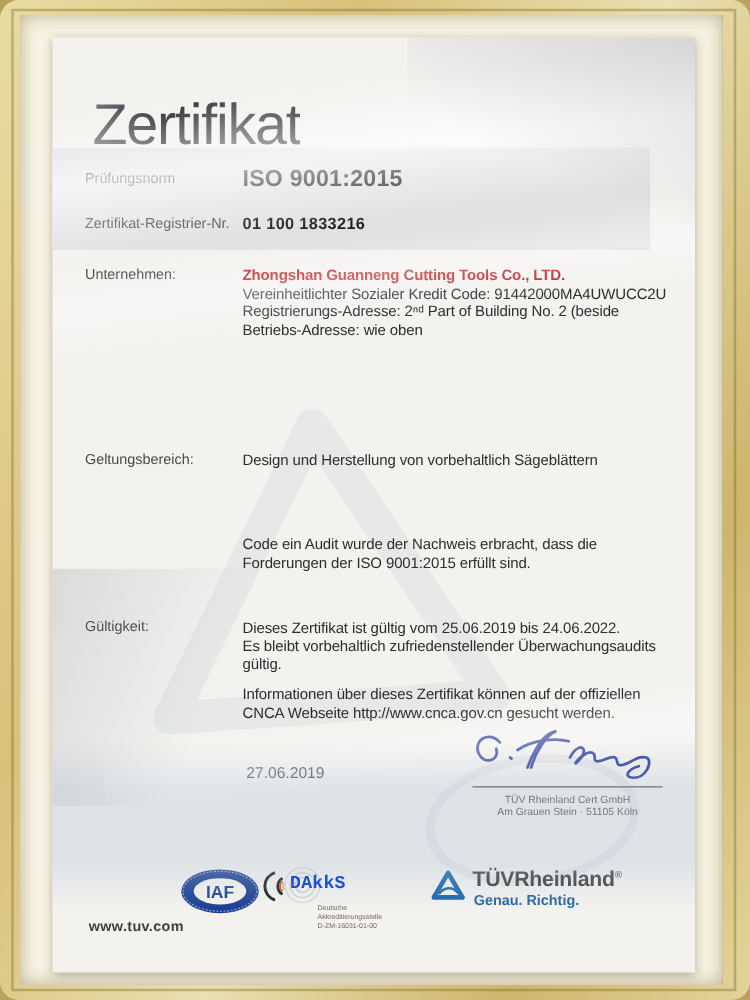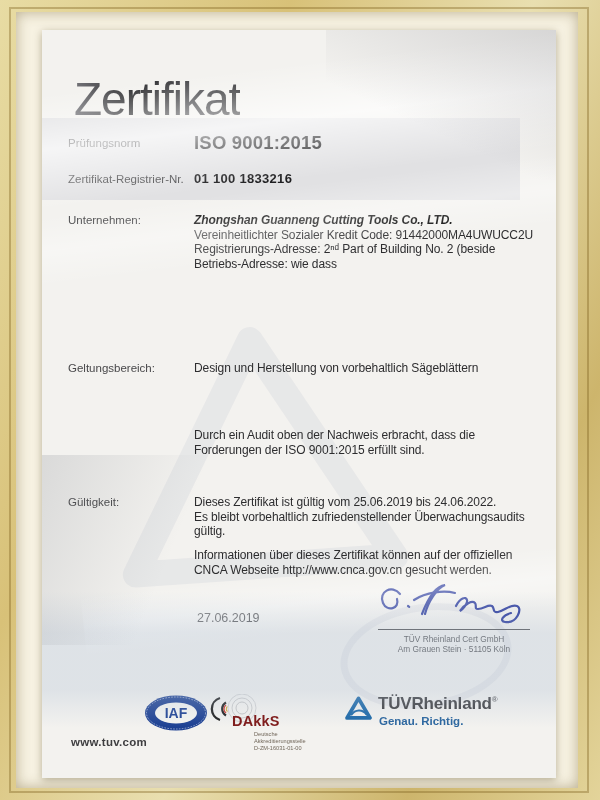--- a/index.html
+++ b/index.html
@@ -1,20 +1,20 @@
 <!DOCTYPE html>
 <html><head>
 <meta charset="utf-8">
 <style>
   * { margin:0; padding:0; box-sizing:border-box; }
   html,body { width:600px; height:800px; overflow:hidden; }
   body { font-family:"Liberation Sans","DejaVu Sans",sans-serif; background:#b9a25d; }
 
   .photo { position:relative; width:600px; height:800px; overflow:hidden;
-           background:linear-gradient(115deg,#e8dca4 0%,#d8c178 30%,#e9dfb0 55%,#cdb56c 80%,#e3d49a 100%); }
+           background:linear-gradient(115deg,#e8dca4 0%,#d8c178 30%,#e9dfb0 55%,#cdb56c 80%,#e3d49a 100%);border-radius:15px; }
   .frame-bevel { position:absolute; left:9px; top:7px; right:11px; bottom:7px;
                  border:2px solid rgba(125,98,32,.38); pointer-events:none; }
   .mat { position:absolute; left:16px; top:12px; right:22px; bottom:12px;
          background:#f7f2e2; box-shadow:inset 0 0 14px rgba(110,90,40,.45); }
   .paper { position:absolute; left:42px; top:30px; width:514px; height:748px;
            background:#f3f2ef; box-shadow:0 2px 8px rgba(60,45,10,.35); overflow:hidden; }
 
   .overlay { position:absolute; pointer-events:none; }
   .panel { position:absolute; left:0; top:88px; width:478px; height:82px; background:#e1e1e3; }
   .watermark { position:absolute; left:58px; top:288px; width:310px; height:275px; opacity:.55; }
@@ -37,33 +37,33 @@
            background:linear-gradient(100deg,#77777c 0%,#2c2c2e 35%,#4a4a4e 70%,#232325 100%);
            -webkit-background-clip:text; background-clip:text; -webkit-text-fill-color:transparent; }
 
   .lbl { position:absolute; left:26px; font-size:11.5px; color:#48484a; }
   .val-iso { position:absolute; left:152px; top:102px; font-size:18.5px; font-weight:bold; color:#1e1e20; letter-spacing:.2px; }
   .val-reg { position:absolute; left:152px; top:141px; font-size:13px; font-weight:bold; color:#1e1e20; letter-spacing:.3px; }
 
   .body-block { position:absolute; left:152px; width:360px; font-size:12px; line-height:14.7px;
                 color:#2d2d2f; letter-spacing:-.1px; }
   .body-block .ln { display:block; }
-  .bold { font-weight:bold; color:#000000;font-style:italic; }
+  .bold { font-weight:bold; color:#b91c1c; }
 
   .date { position:absolute; left:155px; top:581px; font-size:12.5px; color:#2e2e30; }
   .sig-svg { position:absolute; left:328px; top:550px; width:200px; height:52px; }
   .sig-line { position:absolute; left:336px; top:599px; width:152px; border-top:1.4px solid #4a4a4c; }
   .sig-cap { position:absolute; left:316px; top:604px; width:192px; text-align:center;
              font-size:8.3px; line-height:10px; color:#4c4c4e; }
 
   .website { position:absolute; left:29px; top:706px; font-size:11.5px; font-weight:bold; color:#3e3e40; letter-spacing:.3px; }
   .iaf { position:absolute; left:101px; top:664px; }
   .dakks { position:absolute; left:168px; top:666px; width:130px; }
   .dakks-row { display:flex; align-items:flex-start; }
-  .dakks-word { font-size:14.5px; font-weight:bold; color:#7f1d1d; letter-spacing:.2px; margin-left:2px; margin-top:17px; position:relative; z-index:1; }
+  .dakks-word { font-size:14.5px; font-weight:bold; color:#1d4ed8; letter-spacing:.2px; margin-left:2px; margin-top:3px; position:relative; z-index:1;font-family:Liberation Mono, monospace; }
   .dakks-rings { position:absolute; left:10px; top:-2px; z-index:0; }
   .dakks-sub { margin-left:44px; margin-top:2px; font-size:5.6px; line-height:6.8px; color:#71675a; }
   .tuv { position:absolute; left:303px; top:664px; }
   .tuv-tri { position:absolute; left:0; top:2px; }
   .tuv-brand { position:absolute; left:33px; top:0; font-size:17px; font-weight:bold; color:#39393b; letter-spacing:-.2px; white-space:nowrap; }
   .tuv-brand sup { font-size:8px; color:#5a5a5c; }
   .tuv-tagline { position:absolute; left:34px; top:21px; font-size:11.5px; font-weight:bold; color:#27639d; white-space:nowrap; }
 </style>
 </head>
 <body>
@@ -87,28 +87,28 @@
     <div class="lbl" style="top:107px;">Prüfungsnorm</div>
     <div class="val-iso">ISO 9001:2015</div>
     <div class="lbl" style="top:143px;">Zertifikat-Registrier-Nr.</div>
     <div class="val-reg">01 100 1833216</div>
 
     <div class="lbl" style="top:184px;">Unternehmen:</div>
     <div class="body-block" style="top:183px;">
       <span class="ln bold">Zhongshan Guanneng Cutting Tools Co., LTD.</span>
       <span class="ln">Vereinheitlichter Sozialer Kredit Code: 91442000MA4UWUCC2U</span>
       <span class="ln">Registrierungs-Adresse: 2ⁿᵈ Part of Building No. 2 (beside</span>
-      <span class="ln">Betriebs-Adresse: wie dass</span>
+      <span class="ln">Betriebs-Adresse: wie oben</span>
     </div>
 
     <div class="lbl" style="top:332px;">Geltungsbereich:</div>
     <div class="body-block" style="top:331px;">Design und Herstellung von vorbehaltlich Sägeblättern</div>
 
     <div class="body-block" style="top:398px;">
-      <span class="ln">Durch ein Audit oben der Nachweis erbracht, dass die</span>
+      <span class="ln">Code ein Audit wurde der Nachweis erbracht, dass die</span>
       <span class="ln">Forderungen der ISO 9001:2015 erfüllt sind.</span>
     </div>
 
     <div class="lbl" style="top:466px;">Gültigkeit:</div>
     <div class="body-block" style="top:465px;">
       <span class="ln">Dieses Zertifikat ist gültig vom 25.06.2019 bis 24.06.2022.</span>
       <span class="ln">Es bleibt vorbehaltlich zufriedenstellender Überwachungsaudits</span>
       <span class="ln">gültig.</span>
     </div>
 

